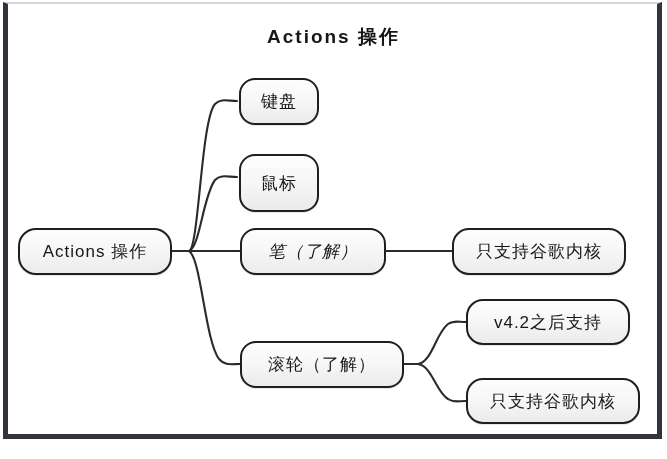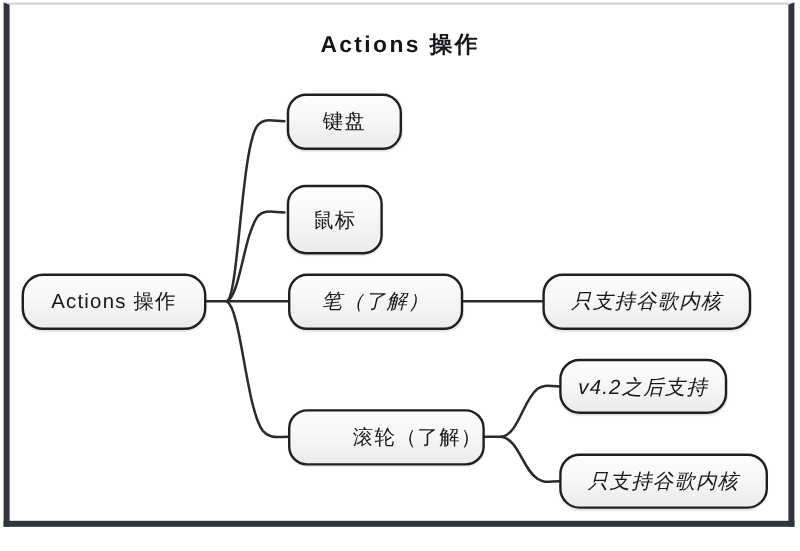--- a/index.html
+++ b/index.html
@@ -83,21 +83,20 @@
     letter-spacing: 1px;
     white-space: nowrap;
     box-shadow: 0 1px 1px rgba(0,0,0,0.10);
   }
   .node.root {
     border-radius: 18px;
     font-size: 17px;
   }
   .node.leaf {
     border-radius: 17px;
-    font-style: italic;
   }
 </style>
 </head>
 <body>
 
 <div id="canvas">
 
   <div id="frame"></div>
 
   <svg id="edges" viewBox="0 0 667 459" xmlns="http://www.w3.org/2000/svg">
@@ -120,41 +119,41 @@
 
     <path class="edge" d="M418,364 C432,366 436,392 448,399 C454,403 458,401 466,401"></path>
   </svg>
 
   <div id="title">Actions 操作</div>
 
   <div class="node root" style="left:18px; top:228px; width:154px; height:47px;">
     <span>Actions 操作</span>
   </div>
 
-  <div class="node" style="left:239px; top:78px; width:96px; height:47px;">
+  <div class="node" style="left:239px; top:78px; width:80px; height:47px;">
     <span>键盘</span>
   </div>
 
   <div class="node" style="left:239px; top:154px; width:80px; height:58px;">
     <span>鼠标</span>
   </div>
 
   <div class="node" style="left:240px; top:228px; width:146px; height:47px;font-style:italic;">
     <span>笔（了解）</span>
   </div>
 
-  <div class="node" style="left:240px; top:341px; width:164px; height:47px;justify-content:flex-end;">
+  <div class="node" style="left:240px; top:341px; width:164px; height:47px;">
     <span>滚轮（了解）</span>
   </div>
 
   <div class="node leaf" style="left:452px; top:228px; width:174px; height:47px;">
     <span>只支持谷歌内核</span>
   </div>
 
-  <div class="node leaf" style="left:466px; top:299px; width:140px; height:46px;">
+  <div class="node leaf" style="left:466px; top:299px; width:164px; height:46px;">
     <span>v4.2之后支持</span>
   </div>
 
   <div class="node leaf" style="left:466px; top:378px; width:174px; height:46px;">
     <span>只支持谷歌内核</span>
   </div>
 
 </div>
 
 </body></html>

